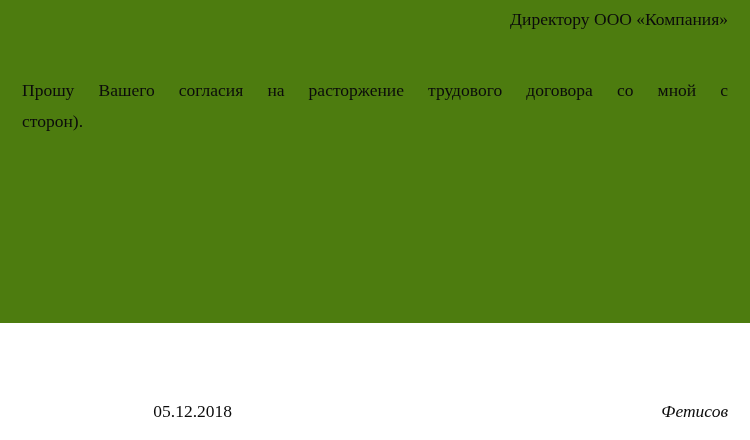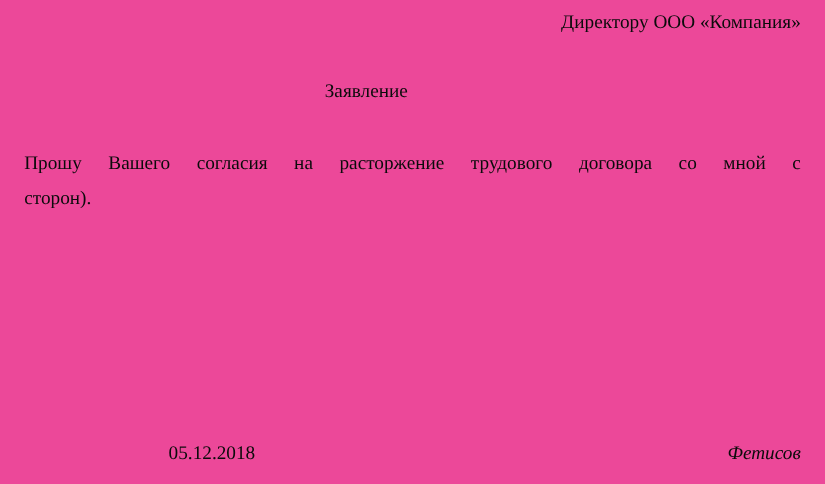--- a/index.html
+++ b/index.html
@@ -12,24 +12,24 @@
     width: 750px;
     height: 440px;
     overflow: hidden;
     font-family: "Liberation Serif", "DejaVu Serif", serif;
     color: #0b0b0b;
   }
 
   .page {
     position: relative;
     width: 750px;
-    height: 440px;
+    height: 323px;
     box-sizing: border-box;
     padding: 0;
-    background: #ec4899;
+    background: #4d7c0f;
   }
 
   .doc-body {
     position: absolute;
     left: 22px;
     top: 0;
     width: 706px;
     height: 440px;
   }
 
@@ -108,23 +108,20 @@
 </head>
 <body>
 
 <div class="page">
   <div class="doc-body">
 
     <div class="addressee">
       <div class="line">Директору ООО «Компания»</div>
     </div>
 
-    <div class="title-row">
-      <span class="title">Заявление</span>
-    </div>
 
     <div class="main-text">
       <p class="para">
         <span class="jline">Прошу Вашего согласия на расторжение трудового договора со мной с</span>
         <span class="jline-last">сторон).</span>
       </p>
     </div>
 
     <div class="sign-row">
       <div class="sign-date">05.12.2018</div>

